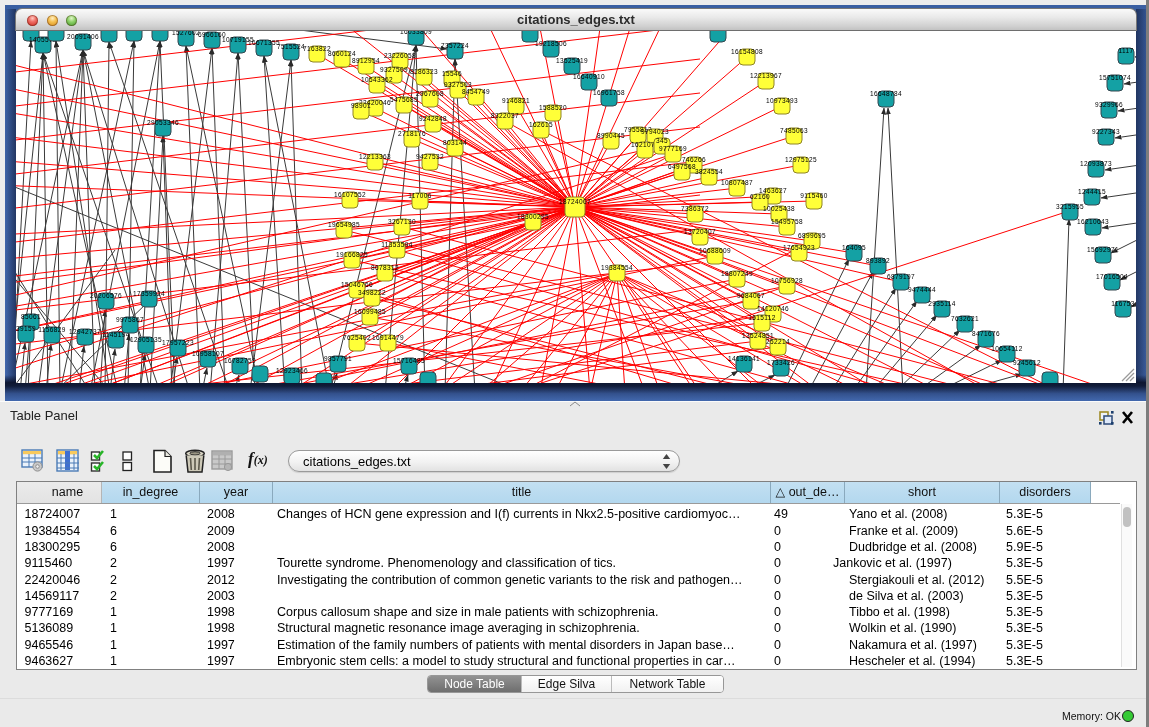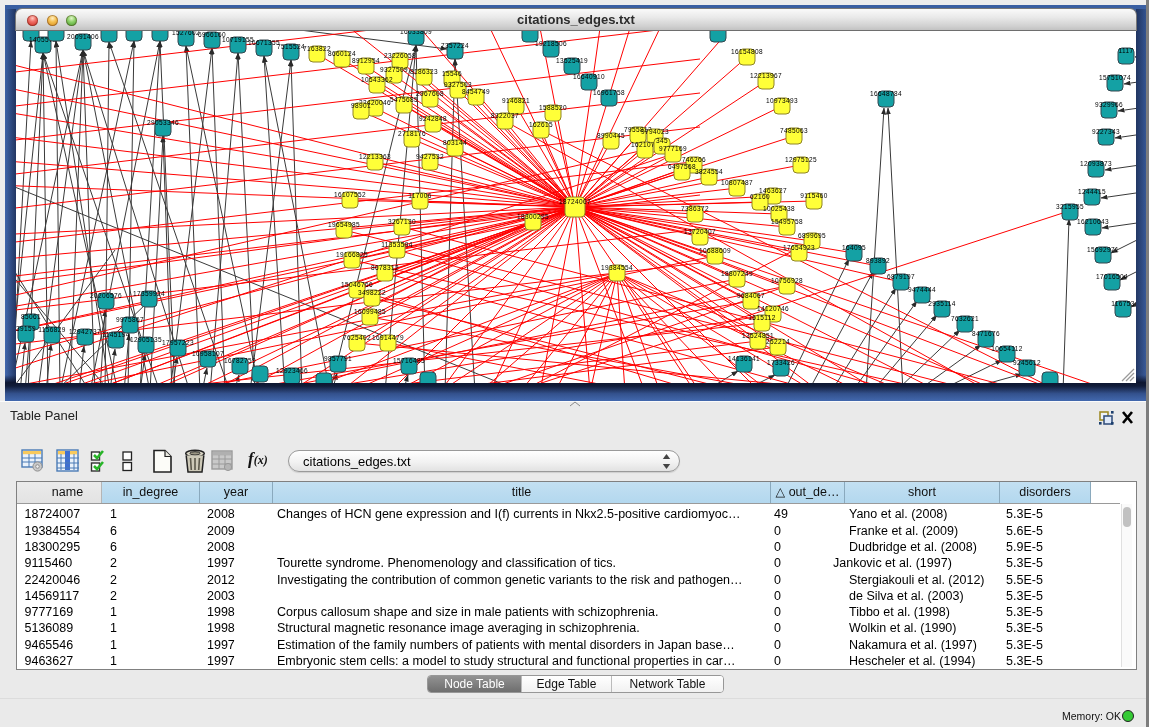--- a/index.html
+++ b/index.html
@@ -738,19 +738,19 @@
     <span style="left:757px">0</span>
     <span style="left:832px">Hescheler et al. (1994)</span>
     <span style="left:989px">5.3E-5</span>
   </div>
 
 <div style="position:absolute;left:1121px;top:504px;width:11px;height:163px;background:#fafafa;border-left:1px solid #e0e0e0"></div>
 <div style="position:absolute;left:1122.5px;top:507px;width:8px;height:20px;background:#c1c1c1;border-radius:4px"></div>
 
 <div id="tabbar">
  <div class="seg-on" style="width:93px">Node Table</div>
-    <div class="seg-off" style="width:90px">Edge Table</div>
+    <div class="seg-off" style="width:90px">Edge Silva</div>
     <div class="seg-off" style="width:112px">Network Table</div>
 </div>
 <div style="position:absolute;left:0;top:698px;width:1149px;height:1px;background:#dcdcdc"></div>
 <div id="memory">Memory: OK</div>
 <div id="memdot"></div>
 <div id="rstrip"></div>
 
 </body></html>

